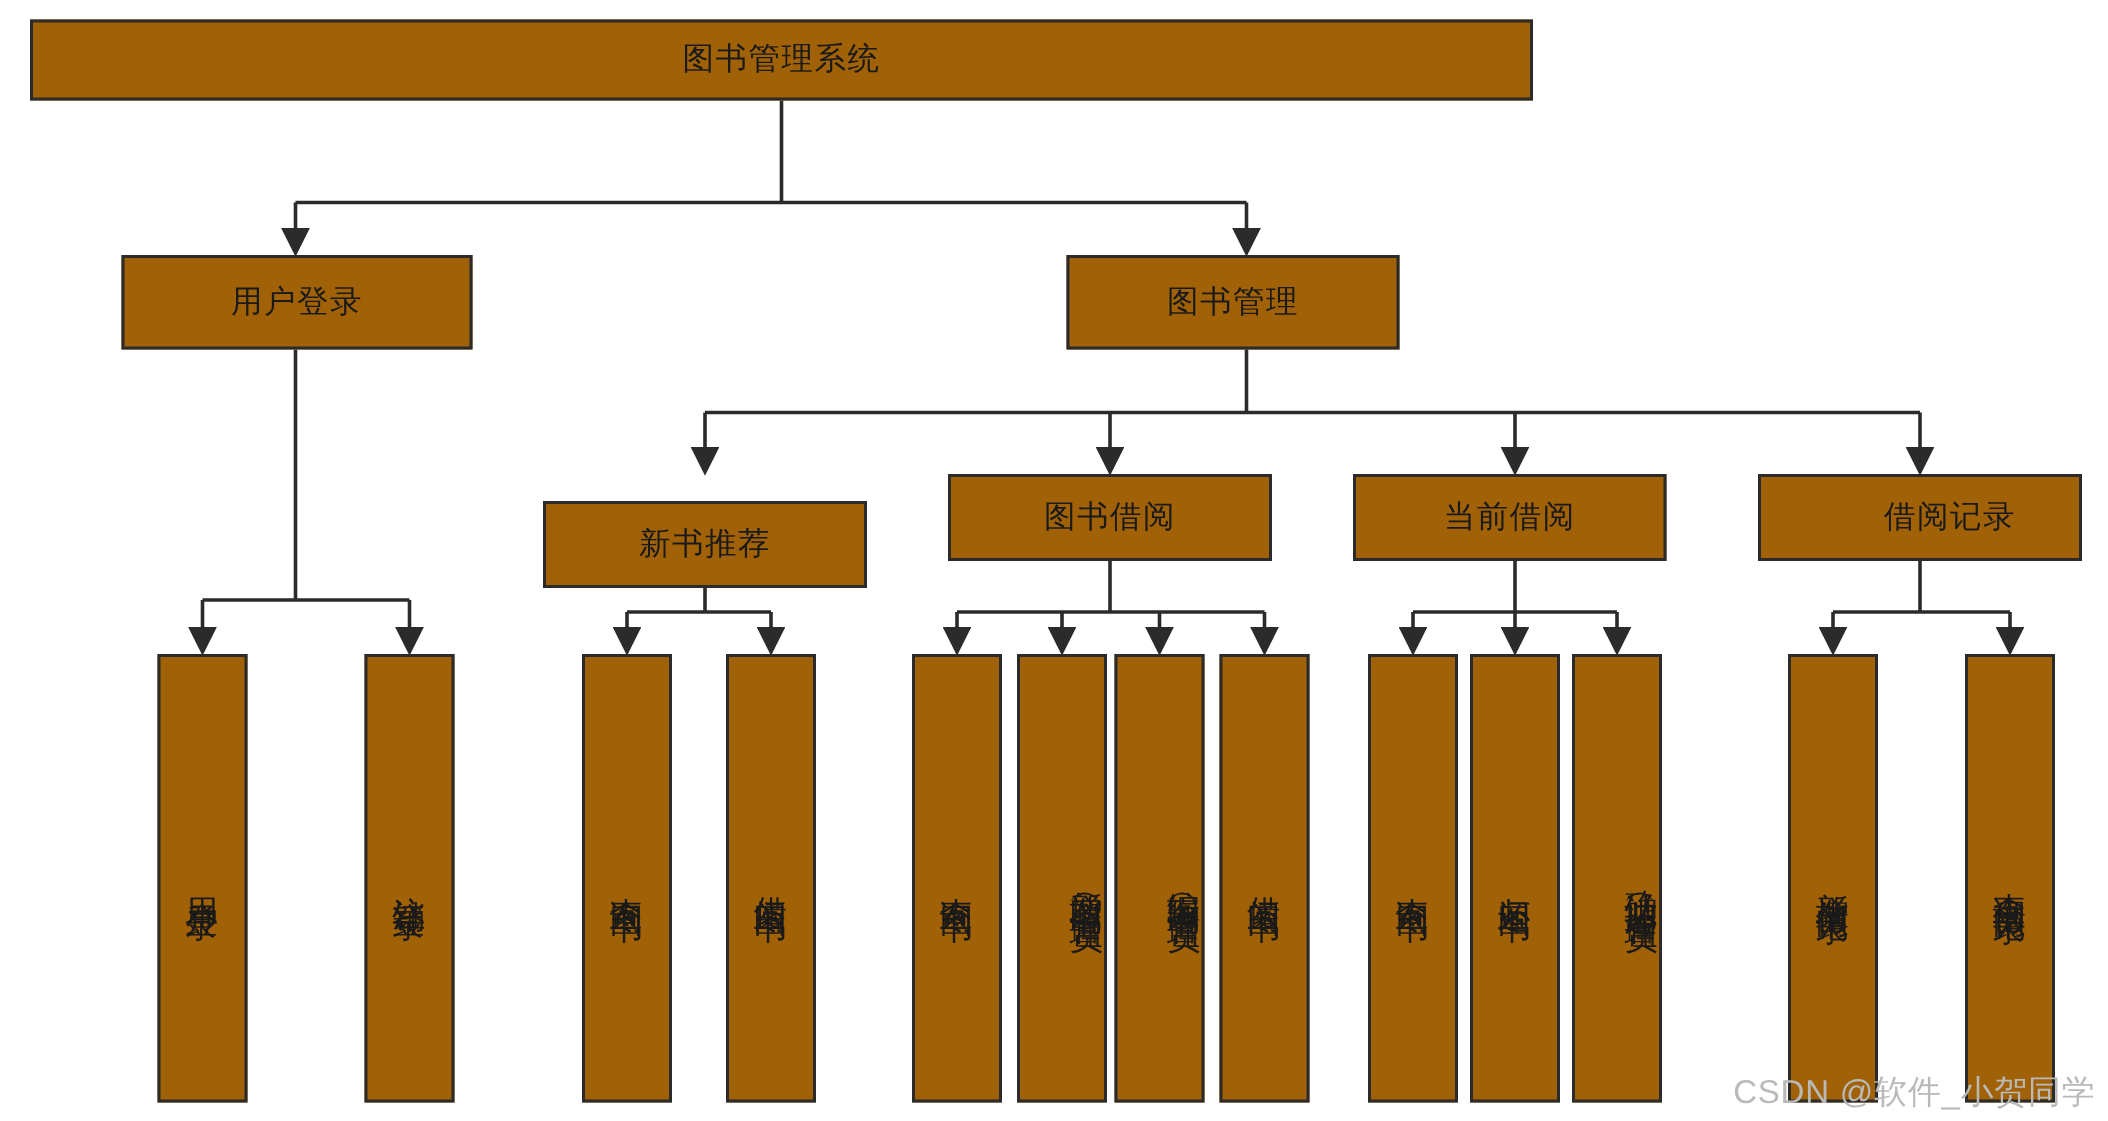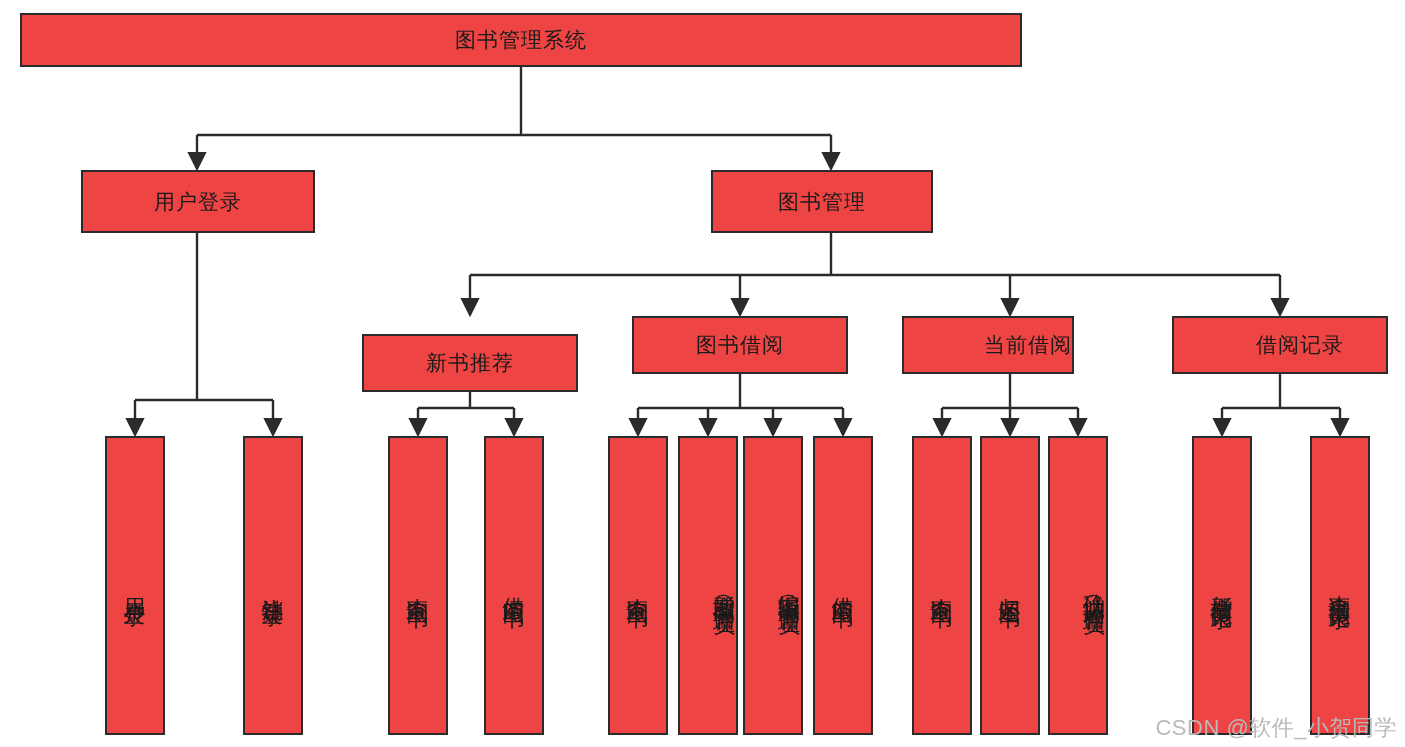--- a/index.html
+++ b/index.html
@@ -23,21 +23,21 @@
     position: absolute;
     left: 0;
     top: 0;
     width: 1405px;
     height: 747px;
     pointer-events: none;
   }
   .node {
     position: absolute;
     box-sizing: border-box;
-    background: #ef4444;
+    background: #a16207;
     border: 2px solid #2b2b2b;
     display: flex;
     align-items: center;
     justify-content: center;
     color: #1a1a1a;
     overflow: hidden;
   }
   .node.horiz {
     font-size: 21px;
     letter-spacing: 1px;
@@ -138,21 +138,21 @@
   <div class="node horiz" style="left:711px; top:170px; width:222px; height:63px;">
     <span class="label">图书管理</span>
   </div>
 
   <div class="node horiz" style="left:362px; top:316px; width:216px; height:58px;margin-top:18px;">
     <span class="label">新书推荐</span>
   </div>
   <div class="node horiz" style="left:632px; top:316px; width:216px; height:58px;">
     <span class="label">图书借阅</span>
   </div>
-  <div class="node horiz" style="left:902px; top:316px; width:172px; height:58px;justify-content:flex-end;">
+  <div class="node horiz" style="left:902px; top:316px; width:209px; height:58px;">
     <span class="label">当前借阅</span>
   </div>
   <div class="node horiz" style="left:1172px; top:316px; width:216px; height:58px;padding-left:40px;">
     <span class="label">借阅记录</span>
   </div>
 
   <div class="node vert align-mid" style="left:105px; top:436px; width:60px; height:299px;">
     <span class="label">用户登录</span>
   </div>
   <div class="node vert align-mid" style="left:243px; top:436px; width:60px; height:299px;">

